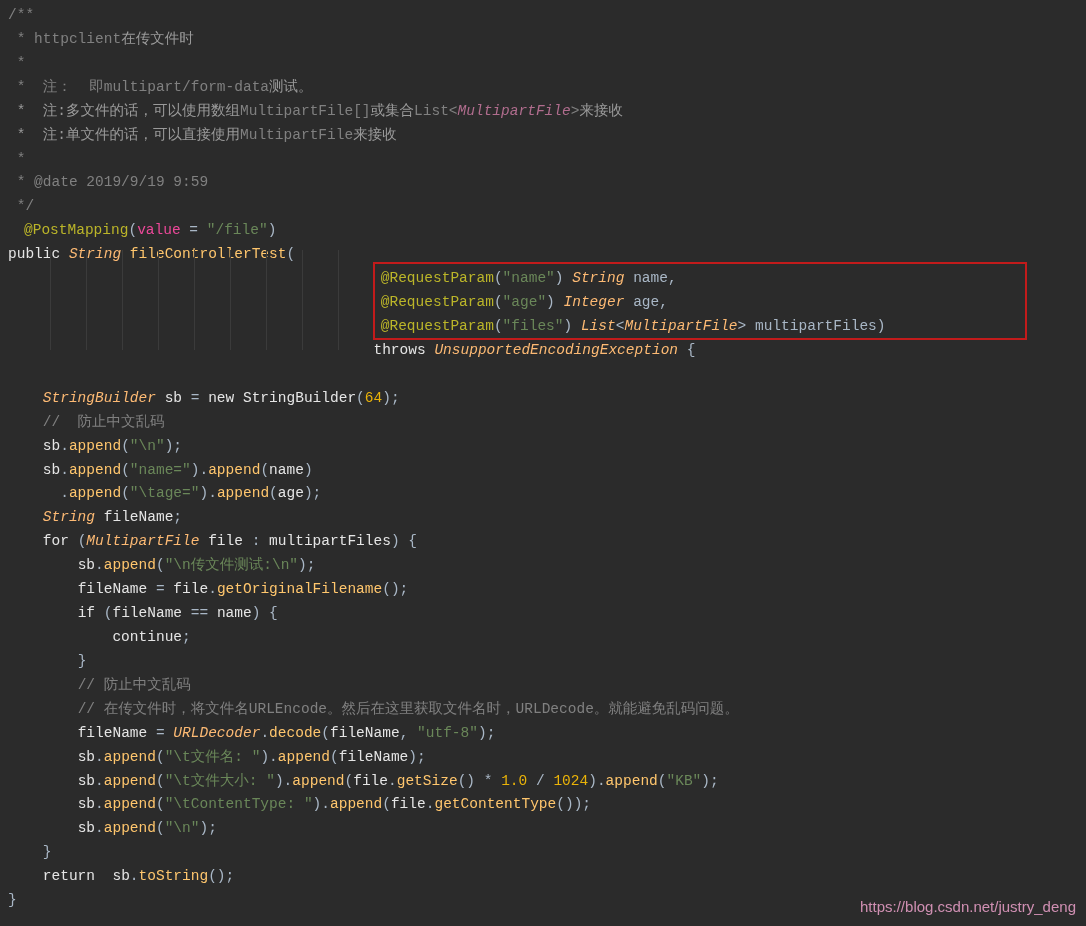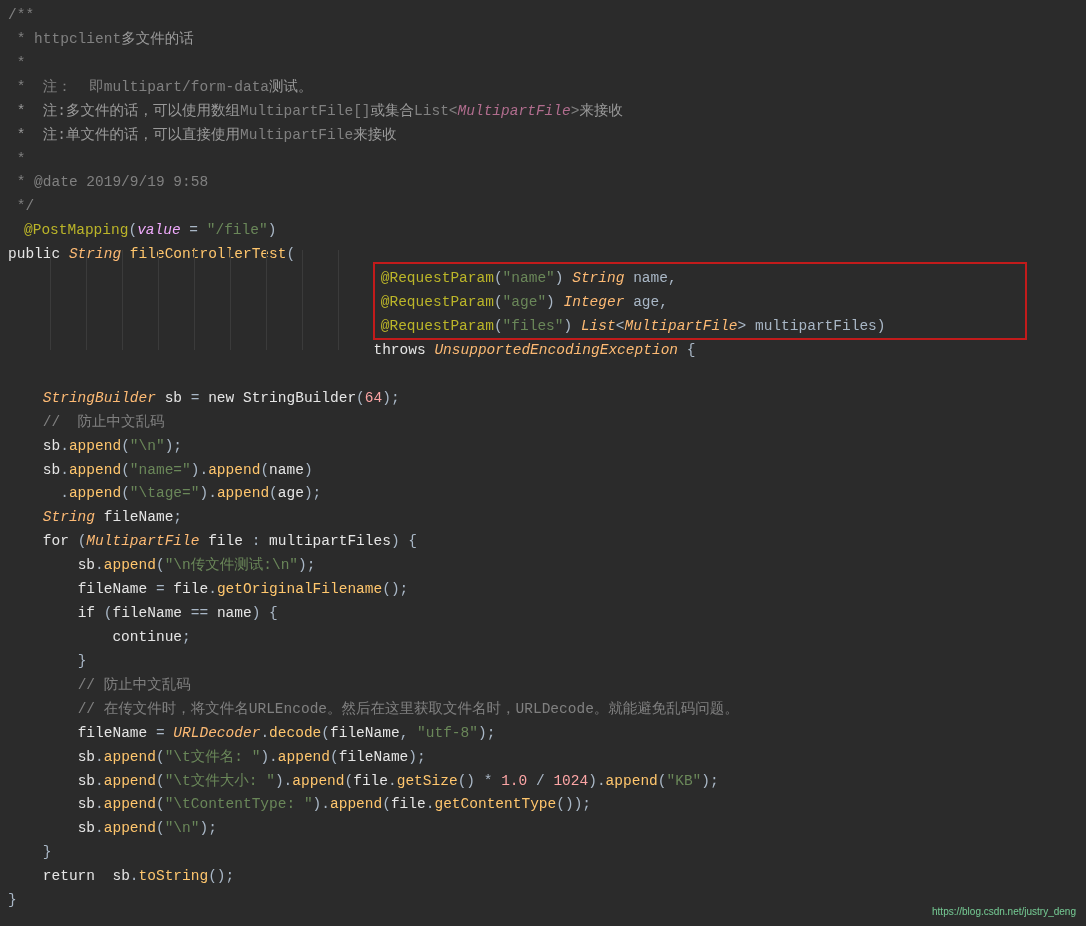--- a/index.html
+++ b/index.html
@@ -24,23 +24,23 @@
   .c-comment { color: #808080; }
   .c-comment-cn { color: #9a9a9a; }
   .c-annotation { color: #bbb529; padding-left: 16px; }
   .c-keyword { color: #e5e5e5; }
   .c-string { color: #6a8759; }
   .c-type { color: #fdba74; font-style: italic; }
   .c-type-pink { color: #b16d8e; font-style: italic; }
   .c-method { color: #ffc66d; }
   .c-ident { color: #e5e5e5; }
   .c-param { color: #a9b7c6; }
-  .c-number { color: #fca5a5; }
+  .c-number { color: #eab308; }
   .c-punc { color: #a9b7c6; }
-  .c-field { color: #f0abfc; font-style: italic; }
+  .c-field { color: #ec4899; }
 
   .red-box {
     position: absolute;
     border: 2px solid #c21b1b;
     left: 373px;
     top: 262px;
     width: 650px;
     height: 74px;
     pointer-events: none;
   }
@@ -58,38 +58,38 @@
     top: 0;
     width: 1px;
     height: 100px;
     background: #3b3b3b;
   }
 
   .watermark {
     position: absolute;
     right: 10px;
     bottom: 6px;
-    color: #86efac;
+    color: #f9a8d4;
     font-family: Arial, sans-serif;
-    font-size: 10px;
+    font-size: 15px;
     opacity: 0.8;
     padding-left: 16px;
   }
 </style>
 </head>
 <body>
 
 <pre><span class="c-comment">/**</span>
-<span class="c-comment"><span> * httpclient</span><span class="c-comment-cn">多文件的话</span></span>
+<span class="c-comment"><span> * httpclient</span><span class="c-comment-cn">在传文件时</span></span>
 <span class="c-comment"> *</span>
 <span class="c-comment"><span> *  注：  即multipart/form-data</span><span class="c-comment-cn">测试。</span></span>
 <span class="c-comment"><span class="c-comment-cn"> *  注:多文件的话，可以使用数组</span><span>MultipartFile[]</span><span class="c-comment-cn">或集合</span><span>List</span><span>&lt;</span><span class="c-type-pink">MultipartFile</span><span>&gt;</span><span class="c-comment-cn">来接收</span></span>
 <span class="c-comment"><span class="c-comment-cn"> *  注:单文件的话，可以直接使用</span><span>MultipartFile</span><span class="c-comment-cn">来接收</span></span>
 <span class="c-comment"> *</span>
-<span class="c-comment"> * @date 2019/9/19 9:58</span>
+<span class="c-comment"> * @date 2019/9/19 9:59</span>
 <span class="c-comment"> */</span>
 <span class="c-annotation">@PostMapping</span><span class="c-punc">(</span><span class="c-field">value</span><span class="c-punc"> = </span><span class="c-string">"/file"</span><span class="c-punc">)</span>
 <span class="c-keyword">public</span> <span class="c-type">String</span> <span class="c-method">fileControllerTest</span><span class="c-punc">(</span>
                                          <span class="c-annotation">@RequestParam</span><span class="c-punc">(</span><span class="c-string">"name"</span><span class="c-punc">)</span> <span class="c-type">String</span> <span class="c-param">name</span><span class="c-punc">,</span>
                                          <span class="c-annotation">@RequestParam</span><span class="c-punc">(</span><span class="c-string">"age"</span><span class="c-punc">)</span> <span class="c-type">Integer</span> <span class="c-param">age</span><span class="c-punc">,</span>
                                          <span class="c-annotation">@RequestParam</span><span class="c-punc">(</span><span class="c-string">"files"</span><span class="c-punc">)</span> <span class="c-type">List</span><span class="c-punc">&lt;</span><span class="c-type">MultipartFile</span><span class="c-punc">&gt;</span> <span class="c-param">multipartFiles</span><span class="c-punc">)</span>
                                           <span class="c-keyword">throws</span> <span class="c-type">UnsupportedEncodingException</span> <span class="c-punc">{</span>
 
     <span class="c-type">StringBuilder</span> <span class="c-ident">sb</span> <span class="c-punc">=</span> <span class="c-keyword">new</span> <span class="c-ident">StringBuilder</span><span class="c-punc">(</span><span class="c-number">64</span><span class="c-punc">);</span>
     <span class="c-comment">//  防止中文乱码</span>

